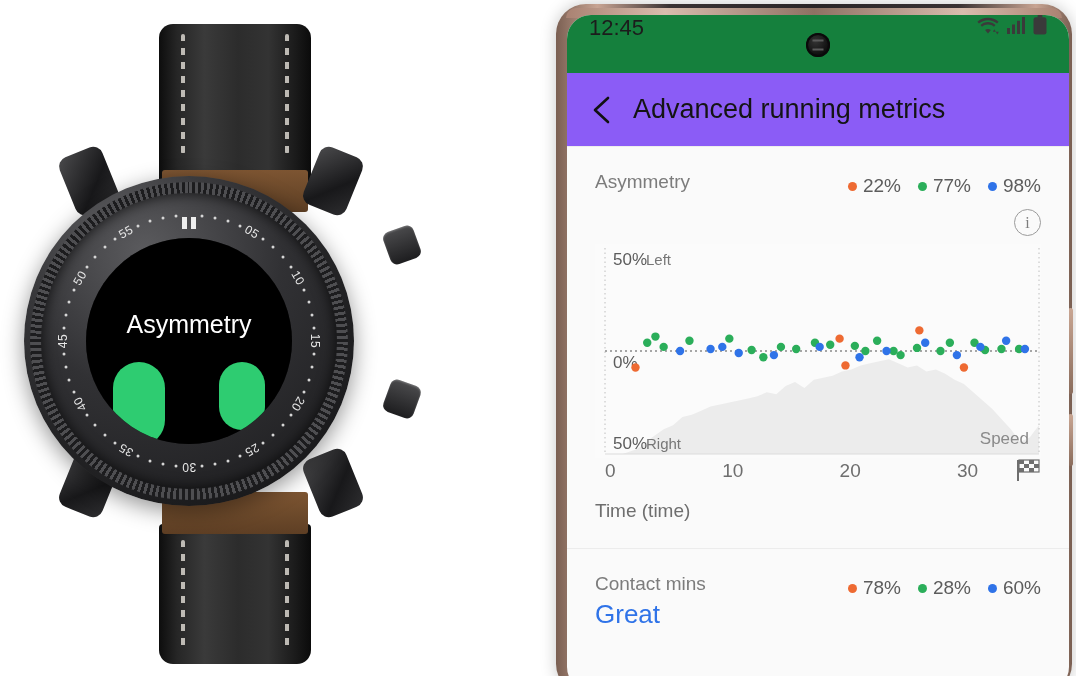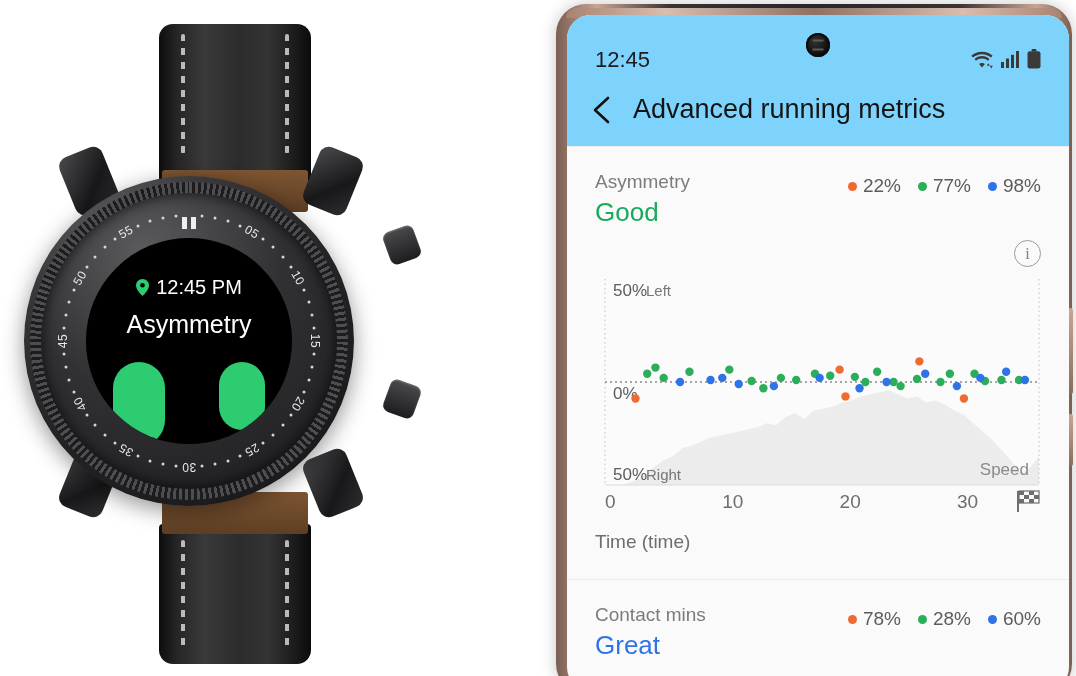--- a/index.html
+++ b/index.html
@@ -141,38 +141,38 @@
     background: linear-gradient(180deg,#c9a693,#8a6c5c);
   }
   .side-key.k1 { top: 304px; height: 86px; }
   .side-key.k2 { top: 410px; height: 52px; }
   .phone-screen {
     position:absolute; left: 11px; top: 11px; width: 502px; height: 676px;
     border-radius: 24px; background:#fafafa; overflow:hidden;
   }
 
   .statusbar {
-    position:relative; height: 58px; background:#7dd3fc;
-    display:flex; align-items:flex-end; padding: 0 28px;
+    position:relative; height: 58px; background:#15803d;
+    display:flex; align-items:flex-start; padding: 0 22px;
   }
   .sb-time { font-size: 22px; color:#1c1c1c; }
   .sb-right { margin-left:auto; display:flex; align-items:center; gap:7px; }
   .camera-hole {
     position:absolute; left: 50%; top: 18px; transform: translateX(-50%);
     width: 24px; height: 24px; border-radius:50%;
     background: radial-gradient(circle at 40% 35%, #333 0%, #111 60%, #000 100%);
     box-shadow: inset 0 0 0 2px #0a0a0a;
   }
   .camera-hole::after {
     content:""; position:absolute; left:50%; top:50%; transform:translate(-50%,-50%);
     width:11px; height:7px; border-top:2px solid #5a5a5a; border-bottom:2px solid #5a5a5a;
   }
 
   .appbar {
-    height: 74px; background:#7dd3fc;
+    height: 74px; background:#8b5cf6;
     display:flex; align-items:center; gap: 18px; padding: 0 22px;
     border-bottom: 1px solid #ededed;
   }
   .back-chevron { width: 26px; height: 30px; cursor:pointer; }
   .appbar-title { font-size: 27px; color:#141414; }
 
   .section { padding: 24px 28px 0 28px; }
   .section-head { display:flex; align-items:flex-start; }
   .sec-label { font-size: 19px; color:#7c7c7c; }
   .sec-value { font-size: 26px; margin-top: 4px; }
@@ -289,29 +289,20 @@
             <i style="left: -84.3105px; top: -93.6362px;"></i>
             <i style="left: -74.0609px; top: -101.936px;"></i>
             <i style="left: -51.2488px; top: -115.107px;"></i>
             <i style="left: -38.9361px; top: -119.833px;"></i>
             <i style="left: -26.1969px; top: -123.247px;"></i>
             <i style="left: -13.1706px; top: -125.31px;"></i>
           </div>
 
         <div class="screen">
 
-          <div class="w-time-row">
-            <span class="pin">
-              <svg width="13" height="17" viewBox="0 0 13 17">
-                <path d="M6.5 0C2.9 0 0 2.9 0 6.5 0 11.4 6.5 17 6.5 17S13 11.4 13 6.5C13 2.9 10.1 0 6.5 0z" fill="#2ECC71"></path>
-                <circle cx="6.5" cy="6.3" r="2.3" fill="#000"></circle>
-              </svg>
-            </span>
-            <span class="w-time">12:45 PM</span>
-          </div>
 
           <div class="w-title">Asymmetry</div>
 
           <div class="bars">
             <span class="bar left"></span>
             <span class="bar right"></span>
           </div>
 
         </div>
       </div>
@@ -362,21 +353,20 @@
               <path d="M19 3 L6 15 L19 27" fill="none" stroke="#111" stroke-width="2.6" stroke-linecap="round" stroke-linejoin="round"></path>
             </svg>
           </span>
           <span class="appbar-title">Advanced running metrics</span>
         </div>
 
         <div class="section">
           <div class="section-head">
             <div>
               <div class="sec-label">Asymmetry</div>
-              <div class="sec-value good">Good</div>
             </div>
             <div class="legend" id="asym-legend">
                 <span class="legend-item">
                   <span class="dot" style="background: rgb(238, 106, 50);"></span>
                   <span>22%</span>
                 </span>
                 <span class="legend-item">
                   <span class="dot" style="background: rgb(43, 174, 90);"></span>
                   <span>77%</span>
                 </span>

